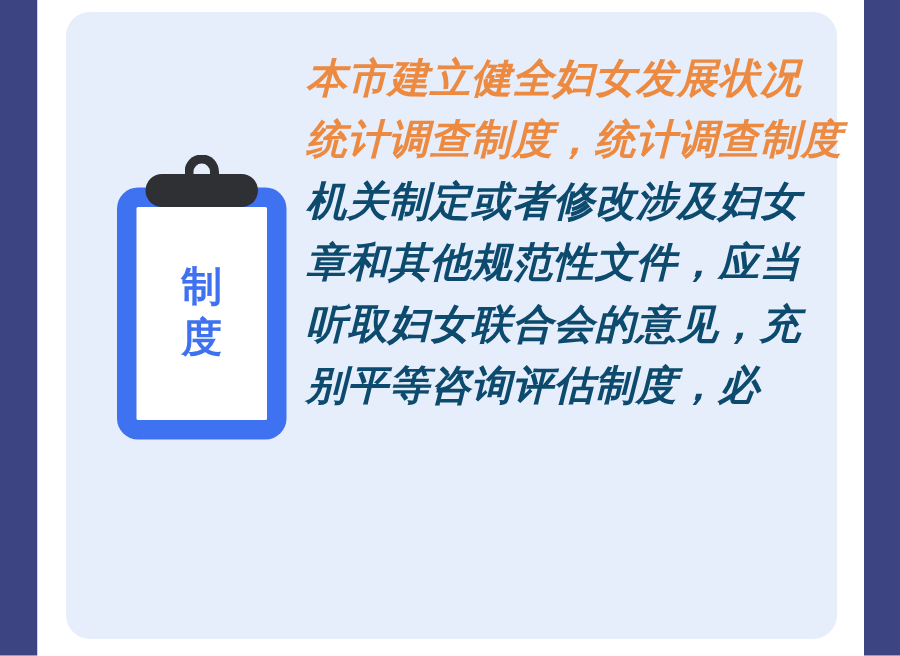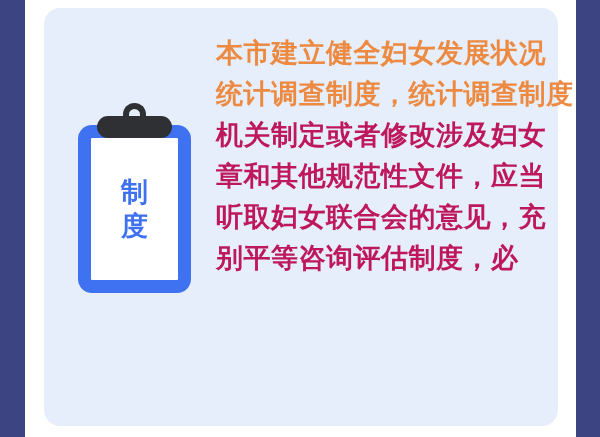--- a/index.html
+++ b/index.html
@@ -115,34 +115,35 @@
     border: 6px solid #2f3033;
     border-bottom: none;
     border-radius: 12px 12px 0 0;
     box-sizing: border-box;
     z-index: 2;
   }
 
   
   .text-block {
     position: absolute;
-    left: 172px;   
+    left: 160px;   
     top: 24px;
     width: 340px;
+    font-style: italic;
   }
   .line {
     font-size: 27px;
     line-height: 41px;
     font-weight: 700;
     letter-spacing: 0.5px;
     white-space: nowrap;
     font-family: "DejaVu Sans", "Liberation Sans", sans-serif;
   }
   .line.orange { color: #ec8a42; }
-  .line.blue   { color: #be185d; font-weight: 600; }
+  .line.blue   { color: #0c4a6e; font-weight: 600; }
   .seg-orange  { color: #ec8a42; font-weight: 700; }
   .seg-blue    { color: #15548f; font-weight: 600; }
 </style>
 </head>
 <body>
 
 <div id="poster">
 
   <div class="rail left"></div>
   <div class="rail right"></div>

